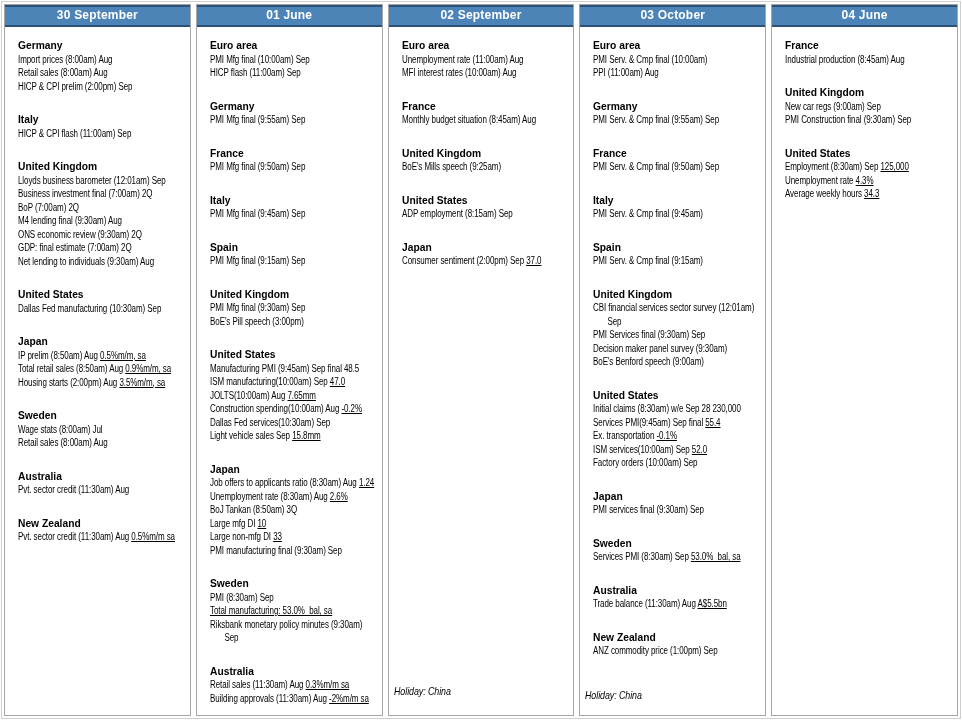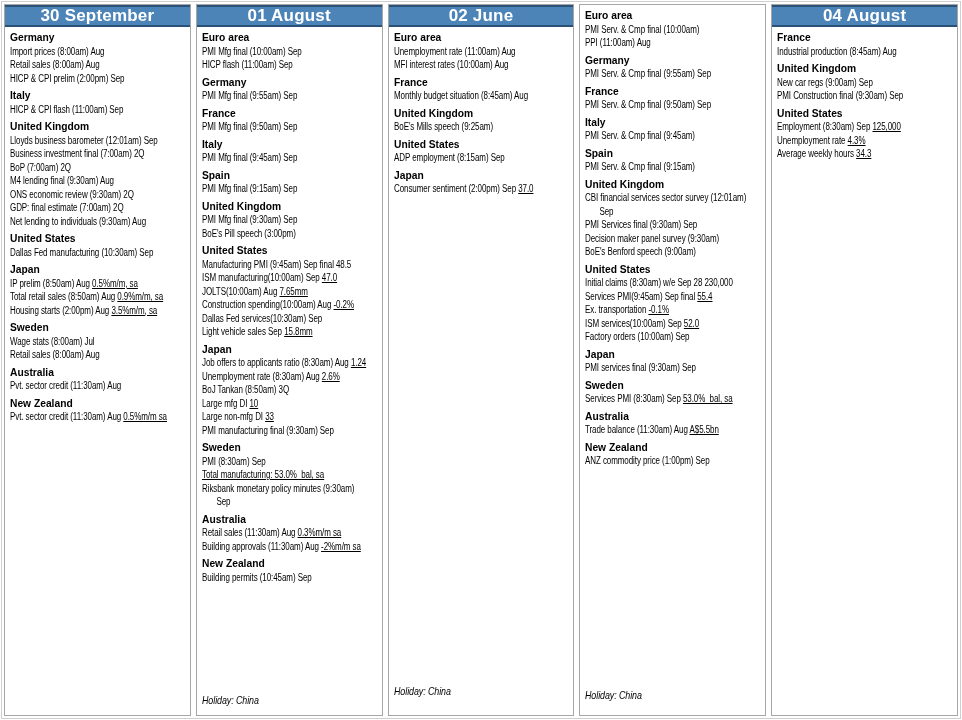--- a/index.html
+++ b/index.html
@@ -4,26 +4,26 @@
 <style>
   html,body{margin:0;padding:0;background:#ffffff;}
   body{width:962px;height:720px;overflow:hidden;position:relative;
        font-family:"Liberation Sans","DejaVu Sans",sans-serif;color:#000;}
   .frame{position:absolute;left:1px;top:1px;width:954px;height:712px;
          border:1px solid var(--outer-border,#cfcfcf);padding:2px;
          display:flex;gap:5px;background:#fff;}
   .col{flex:1 1 0;min-width:0;border:1px solid var(--grid-border,#a6a6a6);
        display:flex;flex-direction:column;background:#fff;overflow:hidden;}
   .col-header{background:var(--header-bg,#4c84b8);color:var(--header-text,#fff);
-       font-weight:bold;font-size:17px;line-height:13px;text-align:center;
+       font-weight:bold;font-size:12px;line-height:13px;text-align:center;
        padding:2px 0 3px;border-top:2px solid var(--header-accent,#2b5178);
        border-bottom:2px solid var(--header-accent,#2b5178);letter-spacing:0.2px;}
   .col-body{flex:1;padding:4px 2px 2px 5px;display:flex;flex-direction:column;
        overflow:hidden;}
-  .group{margin:0;}
+  .group{margin:8px;}
   .country{font-weight:bold;font-size:10.8px;line-height:13.5px;margin-top:4px;
        white-space:pre;transform:scaleX(0.95);transform-origin:0 0;}
   .group:first-child .country{margin-top:0;}
   .event{font-size:10px;line-height:13.5px;letter-spacing:-0.1px;white-space:pre;
        transform:scaleX(0.8);transform-origin:0 0;}
   .event span{white-space:pre;}
   .u{text-decoration:underline;text-underline-offset:1px;}
   .wrap-line{padding-left:18px;white-space:pre;}
   .holiday{margin-top:auto;font-style:italic;font-size:10.5px;line-height:13px;
        letter-spacing:-0.1px;white-space:pre;transform:scaleX(0.85);
@@ -78,21 +78,21 @@
           <div class="country">Australia</div>
           <div class="event"><span>Pvt. sector credit (11:30am) Aug</span></div>
         </div>
         <div class="group">
           <div class="country">New Zealand</div>
           <div class="event"><span>Pvt. sector credit (11:30am) Aug </span><span class="u">0.5%m/m sa</span></div>
         </div>
       </div>
     </div>
     <div class="col">
-      <div class="col-header">01 August</div>
+      <div class="col-header">01 June</div>
       <div class="col-body">
         <div class="group">
           <div class="country">Euro area</div>
           <div class="event"><span>PMI Mfg final (10:00am) Sep</span></div>
           <div class="event"><span>HICP flash (11:00am) Sep</span></div>
         </div>
         <div class="group">
           <div class="country">Germany</div>
           <div class="event"><span>PMI Mfg final (9:55am) Sep</span></div>
         </div>
@@ -143,21 +143,21 @@
           <div class="event"><span>Building approvals (11:30am) Aug </span><span class="u">-2%m/m sa</span></div>
         </div>
         <div class="group">
           <div class="country">New Zealand</div>
           <div class="event"><span>Building permits (10:45am) Sep</span></div>
         </div>
         <div class="holiday">Holiday: China</div>
       </div>
     </div>
     <div class="col">
-      <div class="col-header">02 June</div>
+      <div class="col-header">02 September</div>
       <div class="col-body">
         <div class="group">
           <div class="country">Euro area</div>
           <div class="event"><span>Unemployment rate (11:00am) Aug</span></div>
           <div class="event"><span>MFI interest rates (10:00am) Aug</span></div>
         </div>
         <div class="group">
           <div class="country">France</div>
           <div class="event"><span>Monthly budget situation (8:45am) Aug</span></div>
         </div>
@@ -170,20 +170,21 @@
           <div class="event"><span>ADP employment (8:15am) Sep</span></div>
         </div>
         <div class="group">
           <div class="country">Japan</div>
           <div class="event"><span>Consumer sentiment (2:00pm) Sep </span><span class="u">37.0</span></div>
         </div>
         <div class="holiday">Holiday: China</div>
       </div>
     </div>
     <div class="col">
+      <div class="col-header">03 October</div>
       <div class="col-body">
         <div class="group">
           <div class="country">Euro area</div>
           <div class="event"><span>PMI Serv. &amp; Cmp final (10:00am)</span></div>
           <div class="event"><span>PPI (11:00am) Aug</span></div>
         </div>
         <div class="group">
           <div class="country">Germany</div>
           <div class="event"><span>PMI Serv. &amp; Cmp final (9:55am) Sep</span></div>
         </div>
@@ -227,21 +228,21 @@
           <div class="event"><span>Trade balance (11:30am) Aug </span><span class="u">A$5.5bn</span></div>
         </div>
         <div class="group">
           <div class="country">New Zealand</div>
           <div class="event"><span>ANZ commodity price (1:00pm) Sep</span></div>
         </div>
         <div class="holiday">Holiday: China</div>
       </div>
     </div>
     <div class="col">
-      <div class="col-header">04 August</div>
+      <div class="col-header">04 June</div>
       <div class="col-body">
         <div class="group">
           <div class="country">France</div>
           <div class="event"><span>Industrial production (8:45am) Aug</span></div>
         </div>
         <div class="group">
           <div class="country">United Kingdom</div>
           <div class="event"><span>New car regs (9:00am) Sep</span></div>
           <div class="event"><span>PMI Construction final (9:30am) Sep</span></div>
         </div>

